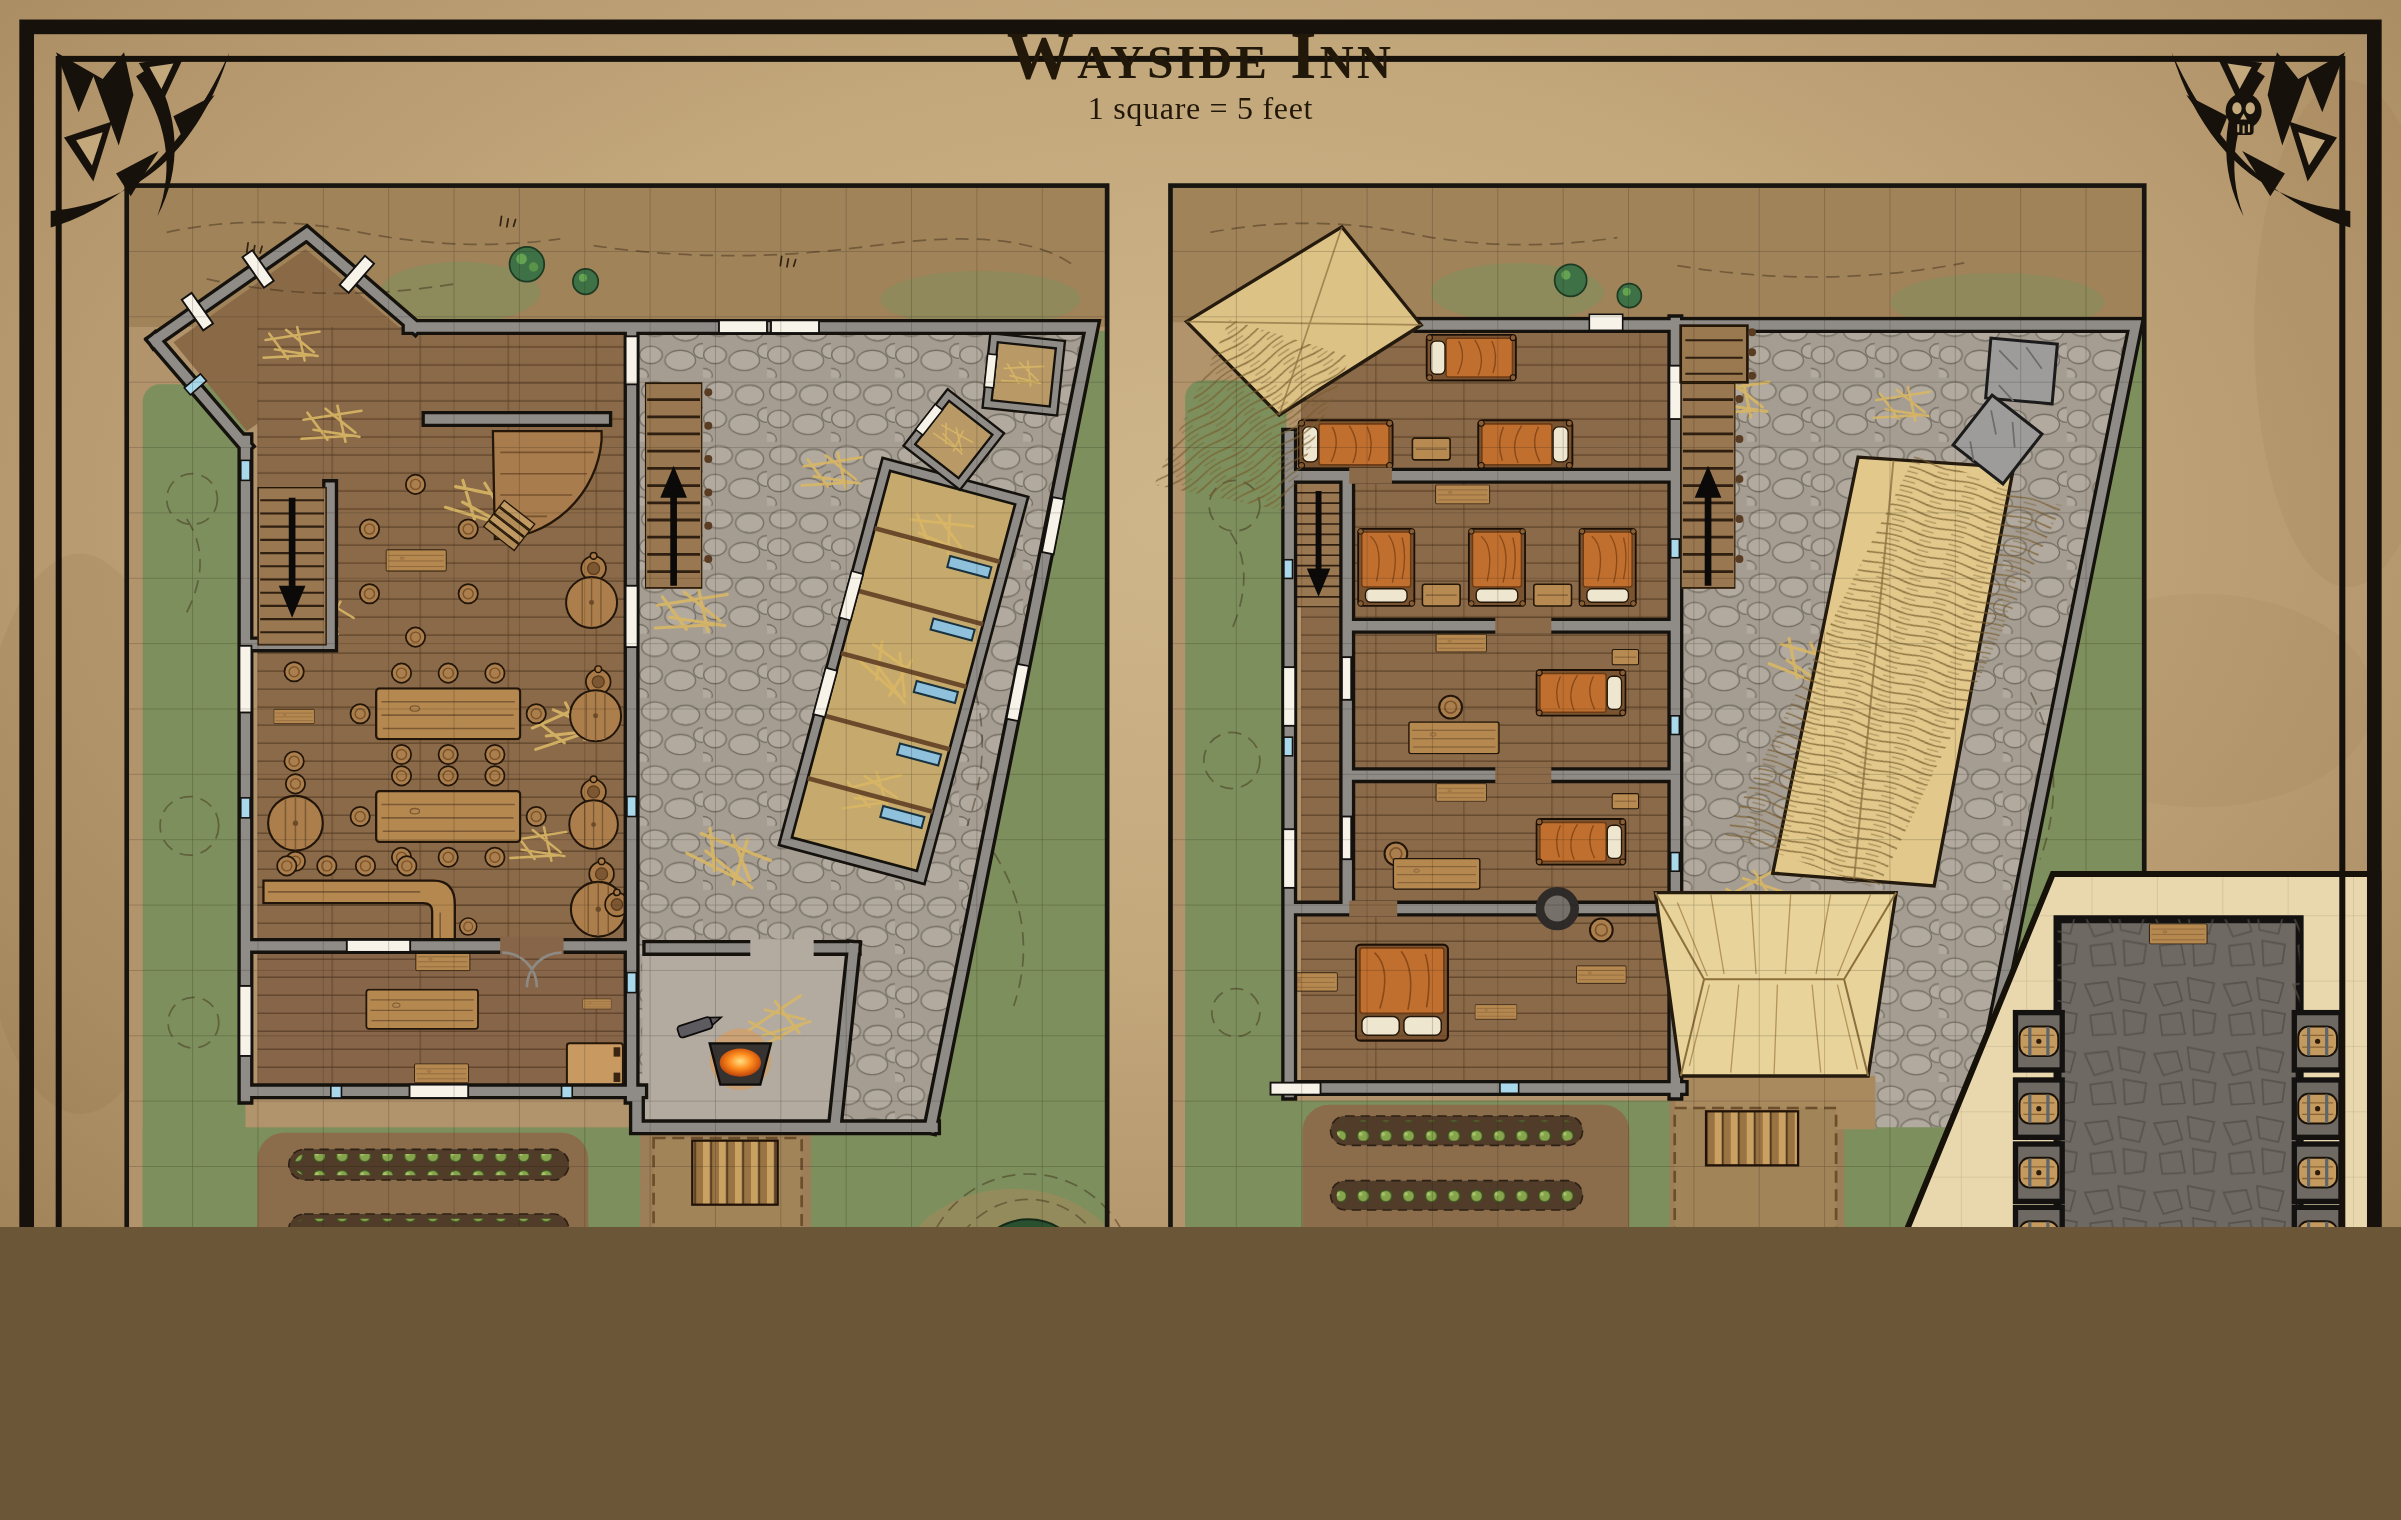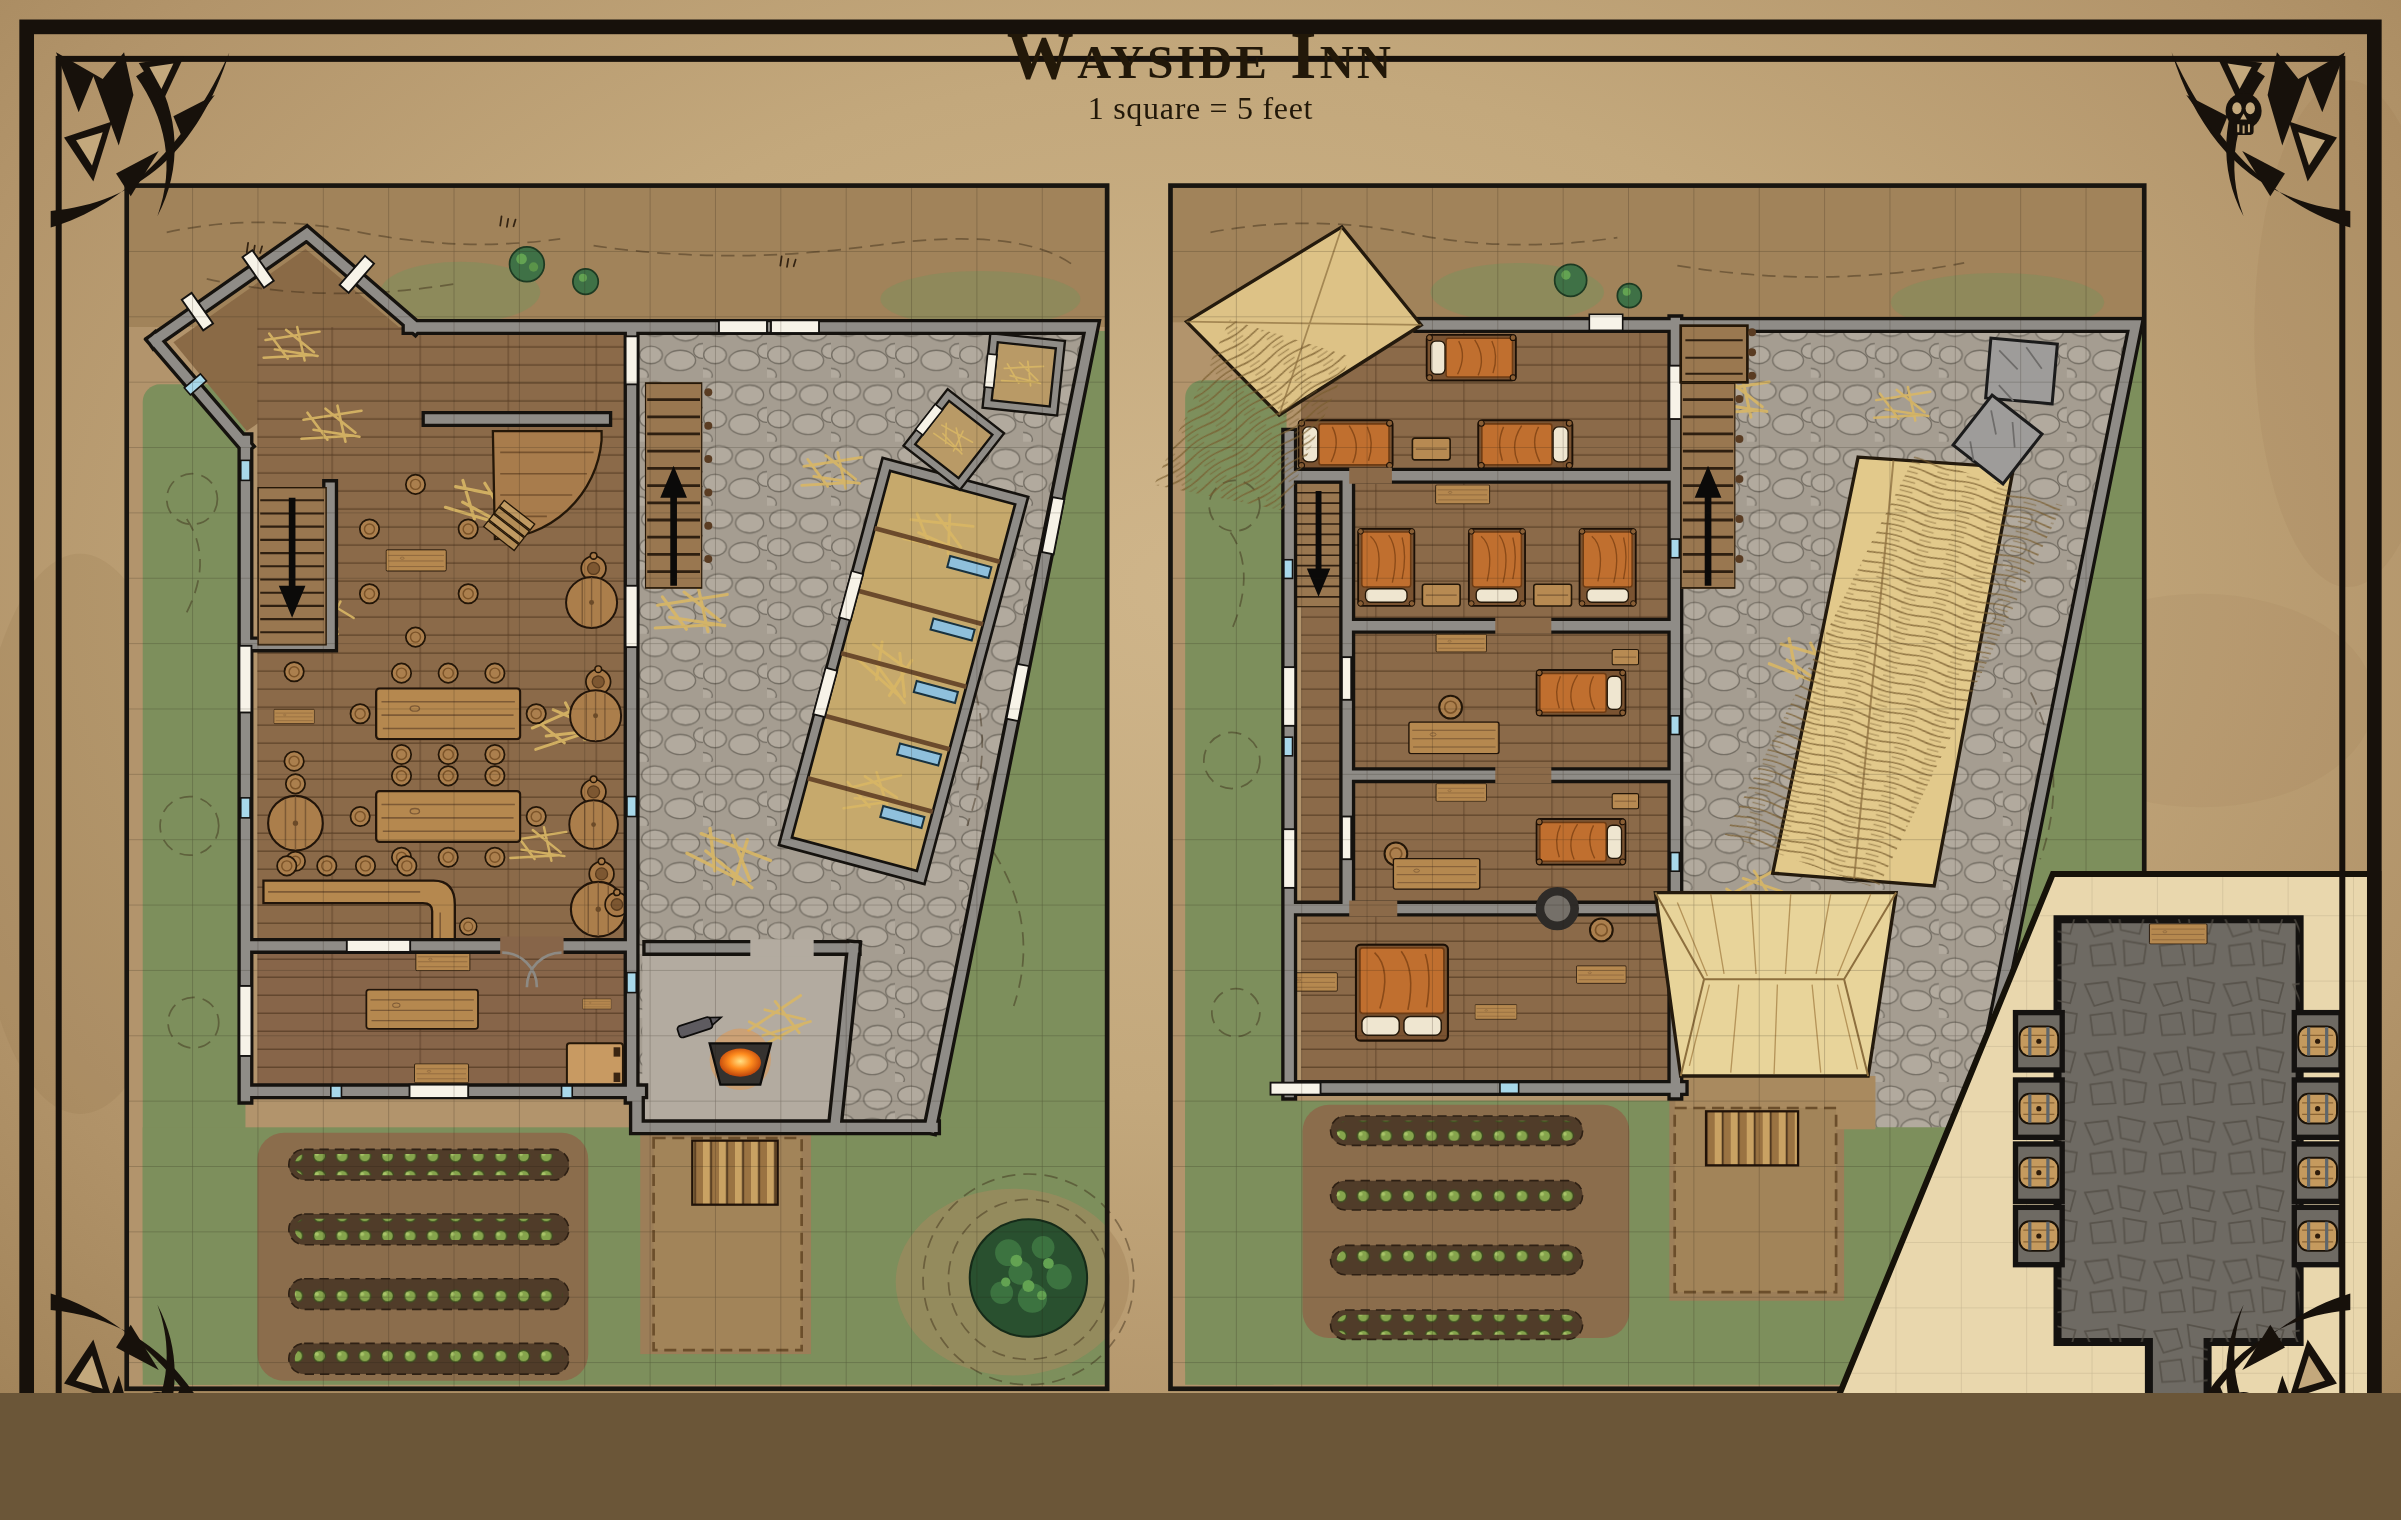--- a/index.html
+++ b/index.html
@@ -1,16 +1,16 @@
 <!DOCTYPE html>
 <html style="font-size:10.7px"><head>
 <meta charset="utf-8">
 <style>
   html,body{margin:0;padding:0;background:#6b5638;}
-  .page{position:relative;width:2401px;height:1393px;overflow:hidden;
+  .page{position:relative;width:2401px;height:1227px;overflow:hidden;
         background:radial-gradient(ellipse at 50% 42%, #cfb58a 0%, #c3a87c 45%, #b2946a 78%, #a2845a 100%);
         font-family:"Liberation Serif", serif;}
   .art{position:absolute;left:0;top:0;}
   header{position:absolute;top:20px;left:0;width:100%;text-align:center;z-index:5;color:#221809;}
   h1{margin:0;font-size:67px;line-height:1.05;font-weight:700;font-variant:small-caps;letter-spacing:3.3px;}
   .scale{font-size:32px;margin-top:0px;letter-spacing:0.7px;}
 </style>
 </head>
 <body>
 

